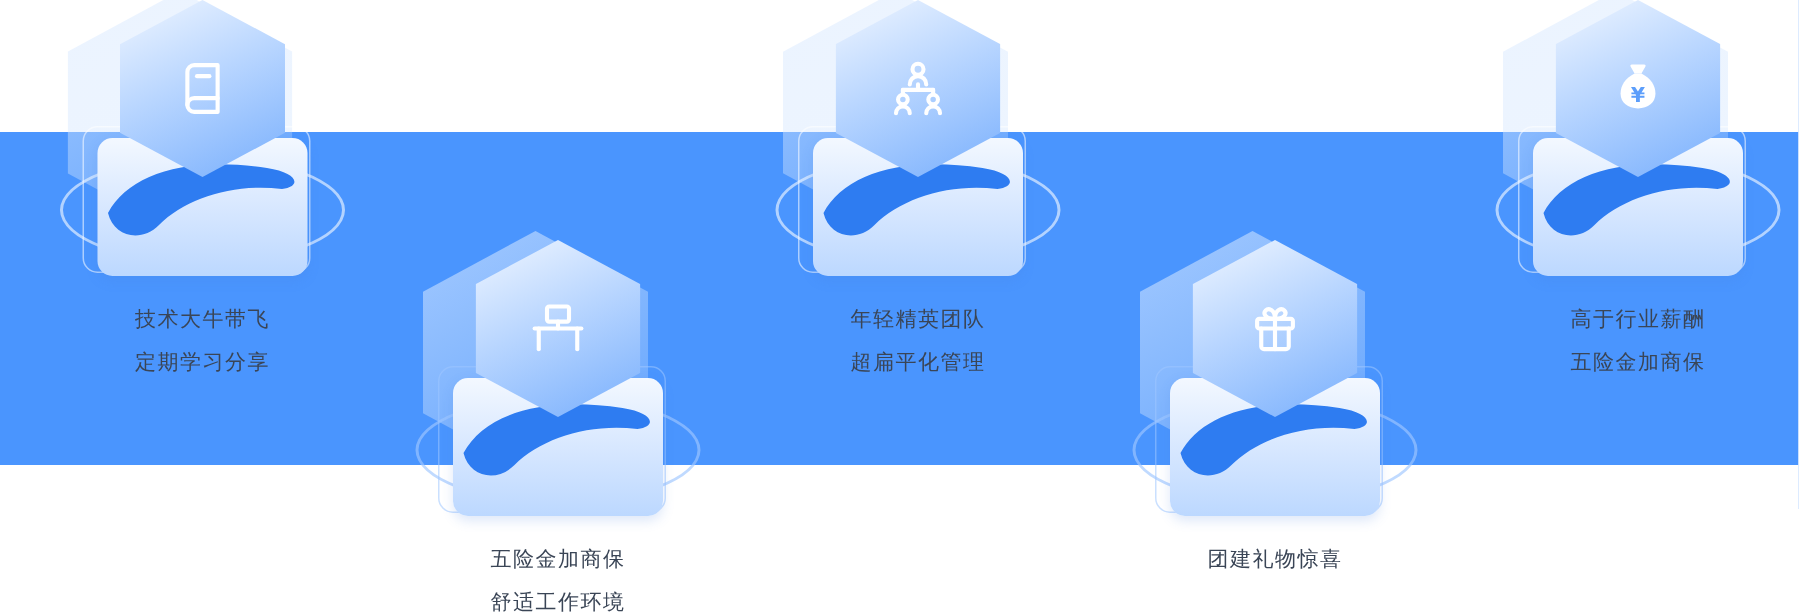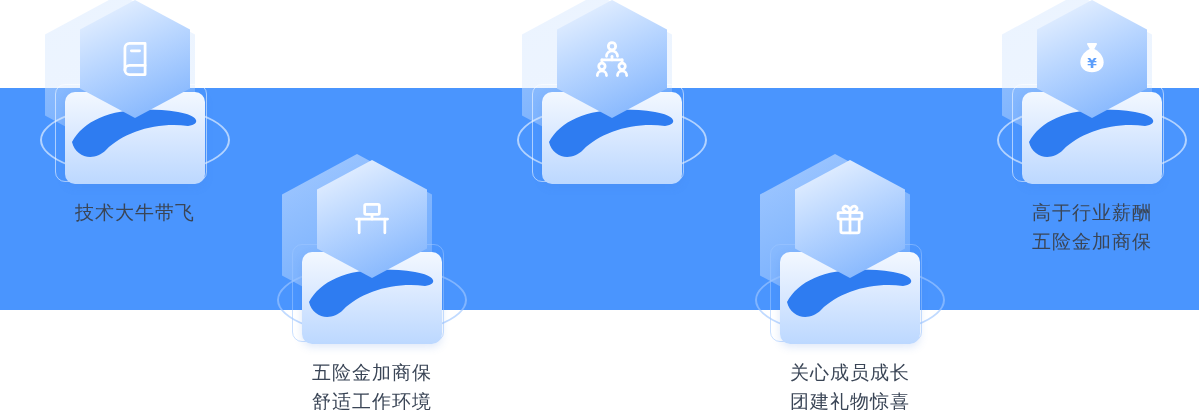--- a/index.html
+++ b/index.html
@@ -34,21 +34,21 @@
   }
   .swoosh{position:absolute;left:45px;top:98px;width:150px;height:70px;}
   .hex{
     position:absolute;left:65px;top:0;width:110px;height:118px;
     clip-path:polygon(50% 0,100% 25%,100% 75%,50% 100%,0 75%,0 25%);
     background:linear-gradient(155deg,#e9f2ff 5%,#b9d6ff 45%,#7fb3fd 95%);
     display:flex;align-items:center;justify-content:center;
   }
   .hex svg{display:block;}
   .caption{position:absolute;left:0;top:198px;width:240px;text-align:center;color:#3A4556;}
-  .caption .line{font-size:19px;line-height:29px;letter-spacing:1px;}
+  .caption .line{font-size:14px;line-height:29px;letter-spacing:1px;}
 </style>
 </head>
 <body>
 
 <div class="stage">
   <div class="band"></div>
 
   <div class="feature top" style="left:15px">
     <div class="hex-ghost"></div>
     <div class="ring"></div>
@@ -59,20 +59,21 @@
     </svg>
     <div class="hex">
       <svg width="44" height="44" viewBox="0 0 48 48" fill="none" stroke="#FFFFFF" stroke-width="3" stroke-linecap="round" stroke-linejoin="round">
         <path d="M13 36a5 5 0 0 1 5-5h17"></path>
         <path d="M18 7h17v34H18a5 5 0 0 1-5-5V12a5 5 0 0 1 5-5z"></path>
         <path d="M20 15h9"></path>
       </svg>
     </div>
     <div class="caption">
       <div class="line">技术大牛带飞</div>
+      <div class="line">定期学习分享</div>
     </div>
   </div>
 
   <div class="feature bottom" style="left:252px">
     <div class="hex-ghost"></div>
     <div class="ring"></div>
     <div class="echo"></div>
     <div class="platform"></div>
     <svg class="swoosh" viewBox="0 0 150 70">
       <path d="M12 44 C26 18 64 6 118 14 C138 17 142 26 128 28 C96 24 64 34 46 52 C34 64 16 60 12 44 Z" fill="#2E7CF1"></path>
@@ -107,41 +108,44 @@
         <path d="M24 21v4"></path>
         <path d="M13 25h22"></path>
         <path d="M13 25v3"></path>
         <path d="M35 25v3"></path>
         <circle cx="13" cy="32" r="3.5"></circle>
         <path d="M8 42c0-2.8 2.2-5 5-5s5 2.2 5 5"></path>
         <circle cx="35" cy="32" r="3.5"></circle>
         <path d="M30 42c0-2.8 2.2-5 5-5s5 2.2 5 5"></path>
       </svg>
     </div>
+    <div class="caption">
+      <div class="line">年轻精英团队</div>
+      <div class="line">超扁平化管理</div>
+    </div>
   </div>
 
   <div class="feature bottom" style="left:730px">
     <div class="hex-ghost"></div>
     <div class="ring"></div>
     <div class="echo"></div>
     <div class="platform"></div>
     <svg class="swoosh" viewBox="0 0 150 70">
       <path d="M12 44 C26 18 64 6 118 14 C138 17 142 26 128 28 C96 24 64 34 46 52 C34 64 16 60 12 44 Z" fill="#2E7CF1"></path>
     </svg>
     <div class="hex">
       <svg width="44" height="44" viewBox="0 0 48 48" fill="none" stroke="#FFFFFF" stroke-width="3" stroke-linecap="round" stroke-linejoin="round">
         <rect x="11" y="17" width="26" height="7" rx="1.5"></rect>
         <path d="M14 24v13a2 2 0 0 0 2 2h16a2 2 0 0 0 2-2V24"></path>
         <path d="M24 17v22"></path>
         <path d="M24 17c-7.5 0-8.7-4.2-6.8-6.1 1.9-1.9 6.8-1 6.8 6.1z"></path>
         <path d="M24 17c7.5 0 8.7-4.2 6.8-6.1-1.9-1.9-6.8-1-6.8 6.1z"></path>
       </svg>
     </div>
     <div class="caption">
-      <div class="line">关心成员成长</div>
       <div class="line">团建礼物惊喜</div>
     </div>
   </div>
 
   <div class="feature top" style="left:972px">
     <div class="hex-ghost"></div>
     <div class="ring"></div>
     <div class="echo"></div>
     <div class="platform"></div>
     <svg class="swoosh" viewBox="0 0 150 70">

